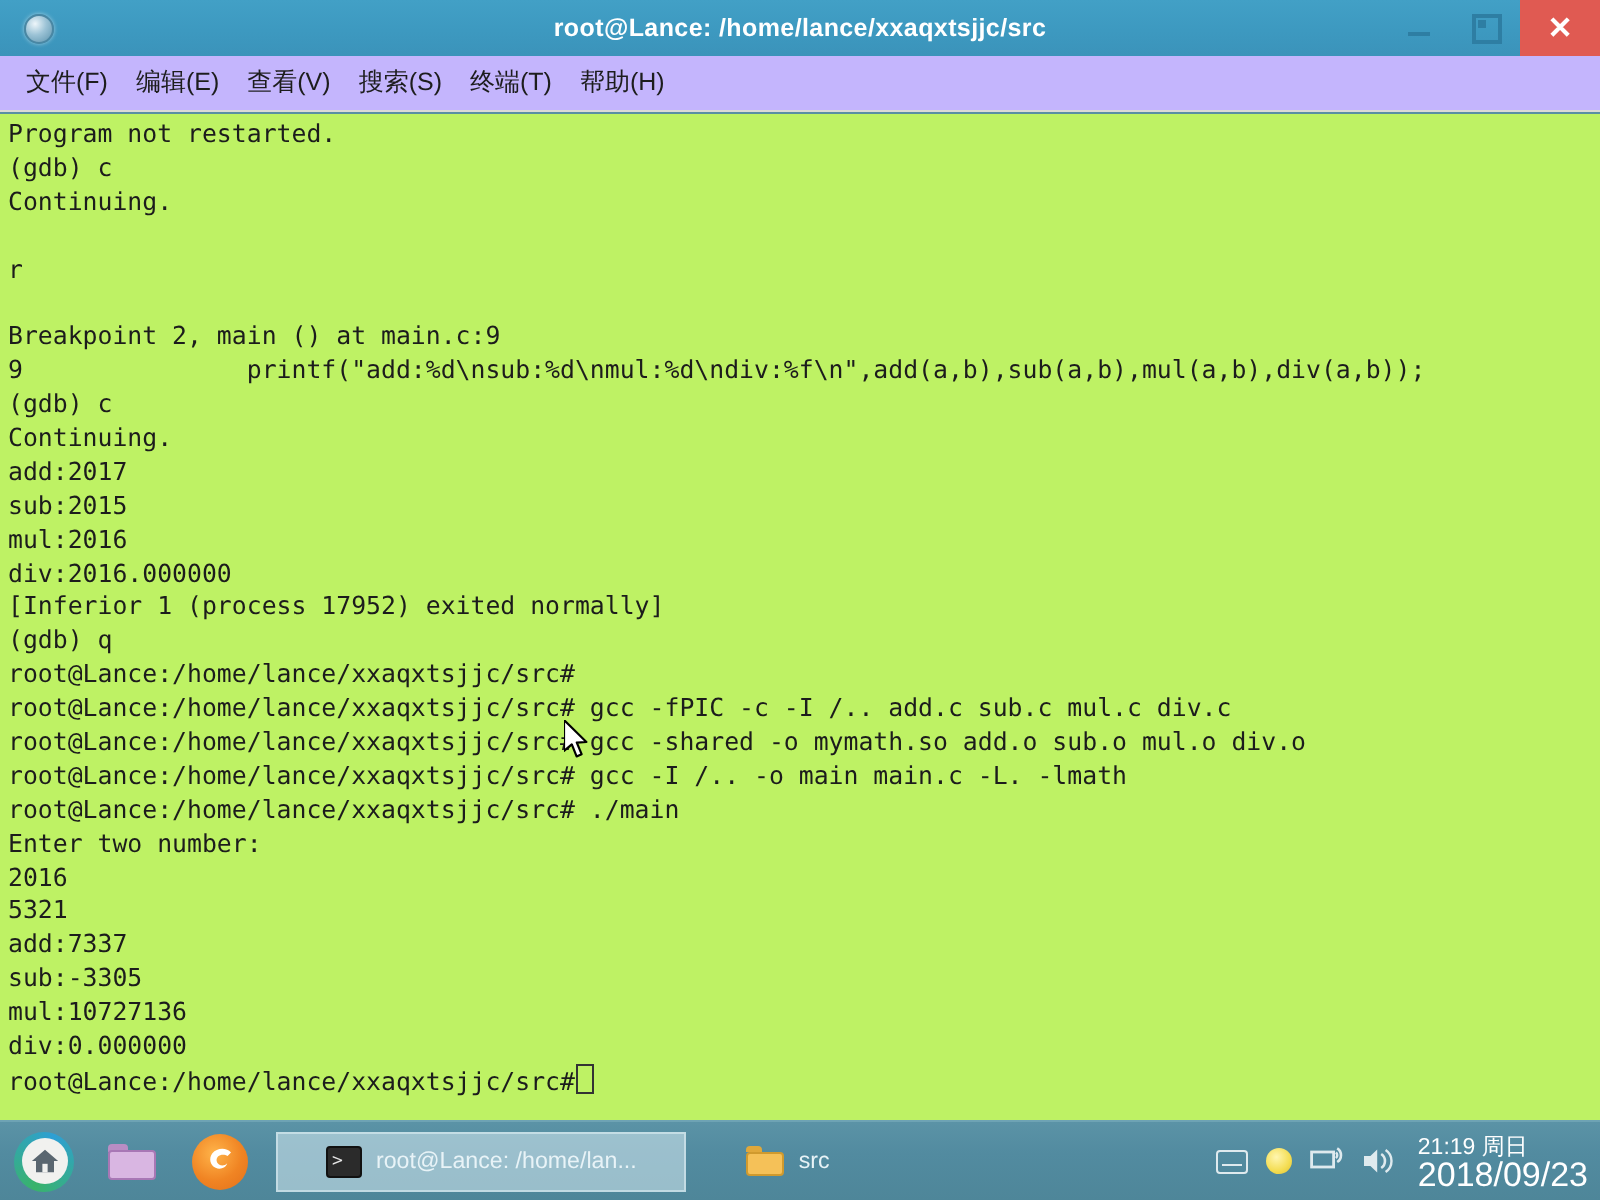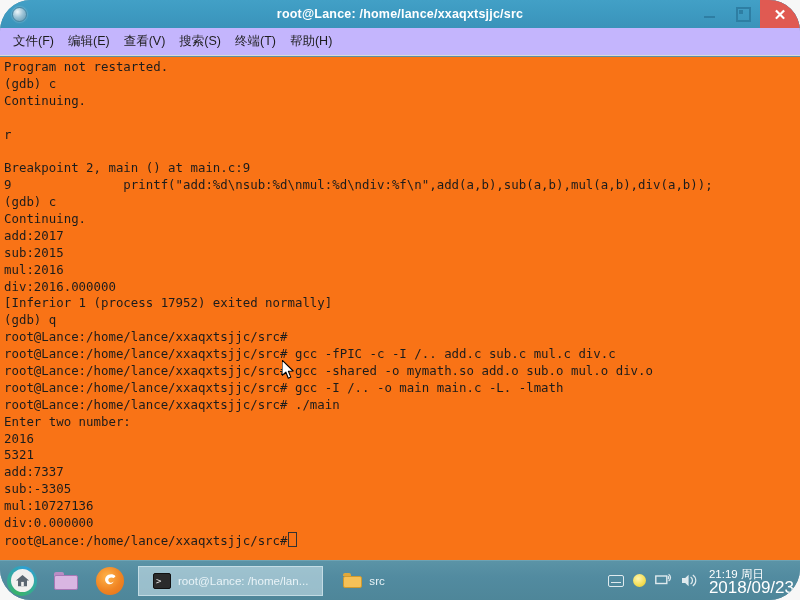--- a/index.html
+++ b/index.html
@@ -11,21 +11,20 @@
     background: #f7f7f7;
     font-family: "Liberation Sans", sans-serif;
   }
 
   #app {
     position: relative;
     width: 800px;
     height: 600px;
     overflow: hidden;
     background: #5a8fa3;
-    border-radius: 31px;
   }
 
   
   .titlebar {
     position: absolute;
     left: 0; top: 0;
     width: 800px; height: 28px;
     background: linear-gradient(to bottom, #42a0c6 0%, #3d99c0 55%, #3b93ba 100%);
     display: flex;
     align-items: center;
@@ -109,21 +108,21 @@
     padding: 3px 7px;
     white-space: nowrap;
     cursor: default;
   }
 
   
   .terminal {
     position: absolute;
     left: 0; top: 57px;
     width: 800px; height: 503px;
-    background: #f97316;
+    background: #bef264;
     overflow: hidden;
   }
   .term-lines {
     padding: 2px 0 0 4px;
     font-family: "DejaVu Sans Mono", "Liberation Mono", monospace;
     font-size: 12.4px;
     line-height: 16.9px;
     color: #1c1c1c;
     white-space: pre;
   }
@@ -206,21 +205,21 @@
     flex: 1 1 auto;
     height: 32px;
     padding-left: 6px;
     gap: 6px;
     min-width: 0;
   }
   .task-btn {
     display: flex;
     align-items: center;
     height: 30px;
-    padding: 0 14px;
+    padding: 0 24px;
     gap: 7px;
     min-width: 0;
     cursor: default;
   }
   .task-btn.active {
     background: rgba(215,235,242,.55);
     border: 1px solid rgba(235,248,252,.5);
     box-sizing: border-box;
   }
   .task-btn .label {

